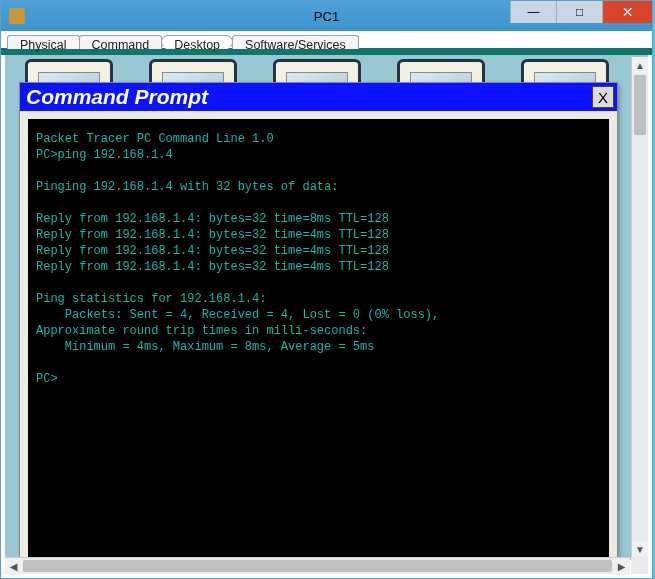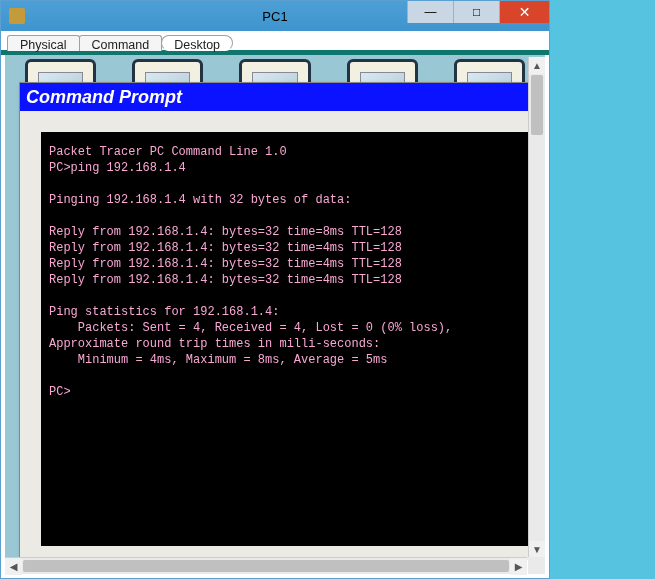--- a/index.html
+++ b/index.html
@@ -4,21 +4,21 @@
 <style>
   * { box-sizing: border-box; margin: 0; padding: 0; }
   body {
     width: 655px; height: 579px;
     background: #56c4e0;
     font-family: "Segoe UI", Tahoma, sans-serif;
     overflow: hidden;
     position: relative;
   }
   .outer-window {
-    position: absolute; left: 0; top: 0; width: 550px; height: 579px;
+    position: absolute; left: 0; top: 0; width: 653px; height: 579px;
     background: #fff;
     border: 1px solid #5aa0d0;
   }
   .outer-titlebar {
     height: 30px;
     background: linear-gradient(#4da0d6,#3e94ce);
     display: flex; align-items: center;
     position: relative;
   }
   .outer-icon {
@@ -42,21 +42,21 @@
     font-size: 12px; color: #000;
     background: #c9d7e4;
     border-left: 1px solid #a0b0c0;
   }
   .win-btn.close { background: #d9452b; color: #fff; width: 50px; font-size:14px;}
   .tabbar {
     display: flex;
     background: #fff;
     height: 24px;
     padding-left: 6px; padding-top: 3px;
-    border-bottom: 5px solid #0f766e;
+    border-bottom: 7px solid #0f766e;
     gap: 0;
   }
   .tab {
     padding: 2px 12px; font-size: 12.5px;
     border: 1px solid #a0a0a0;
     border-bottom: none;
     border-radius: 3px 3px 0 0;
     background: #f5f5f5;
     margin-right: -1px;
     position: relative;
@@ -92,33 +92,33 @@
     display: flex; flex-direction: column;
   }
   .cmd-titlebar {
     height: 28px;
     background: #0b12ff;
     display: flex; align-items: center; justify-content: space-between;
     padding: 0 3px 0 6px;
   }
   .cmd-title {
     color: #fff; font-family: Arial, sans-serif; font-weight: bold;
-    font-size: 18px; font-style: italic;
+    font-size: 21px; font-style: italic;
   }
   .cmd-close {
     width: 22px; height: 22px; background: #dcdcdc;
     border: 1px solid #444;
     display: flex; align-items: center; justify-content: center;
     font-family: Arial; font-size: 15px;
     color: #000;
   }
   .cmd-body {
-    flex: 1; margin: 21px;
+    flex: 1; margin: 8px;
     background: #000;
-    color: #f9a8d4;
+    color: #14b8a6;
     font-family: "Courier New", monospace;
     font-size: 12px;
     line-height: 16px;
     padding: 12px 8px 8px 8px;
     white-space: pre;
     overflow: hidden;
   }
   .v-scroll {
     position: absolute; right: 4px; top: 56px; bottom: 20px; width: 17px;
     background: #eaeaea;
@@ -158,20 +158,21 @@
       <div class="win-btn">—</div>
       <div class="win-btn">□</div>
       <div class="win-btn close">✕</div>
     </div>
   </div>
 
   <div class="tabbar">
     <div class="tab">Physical</div>
     <div class="tab">Command</div>
     <div class="tab active">Desktop</div>
+    <div class="tab">Software/Services</div>
   </div>
 
   <div class="desktop-area">
     <div class="desk-icon-row">
       <div class="desk-icon"></div>
       <div class="desk-icon"></div>
       <div class="desk-icon"></div>
       <div class="desk-icon"></div>
       <div class="desk-icon"></div>
     </div>

